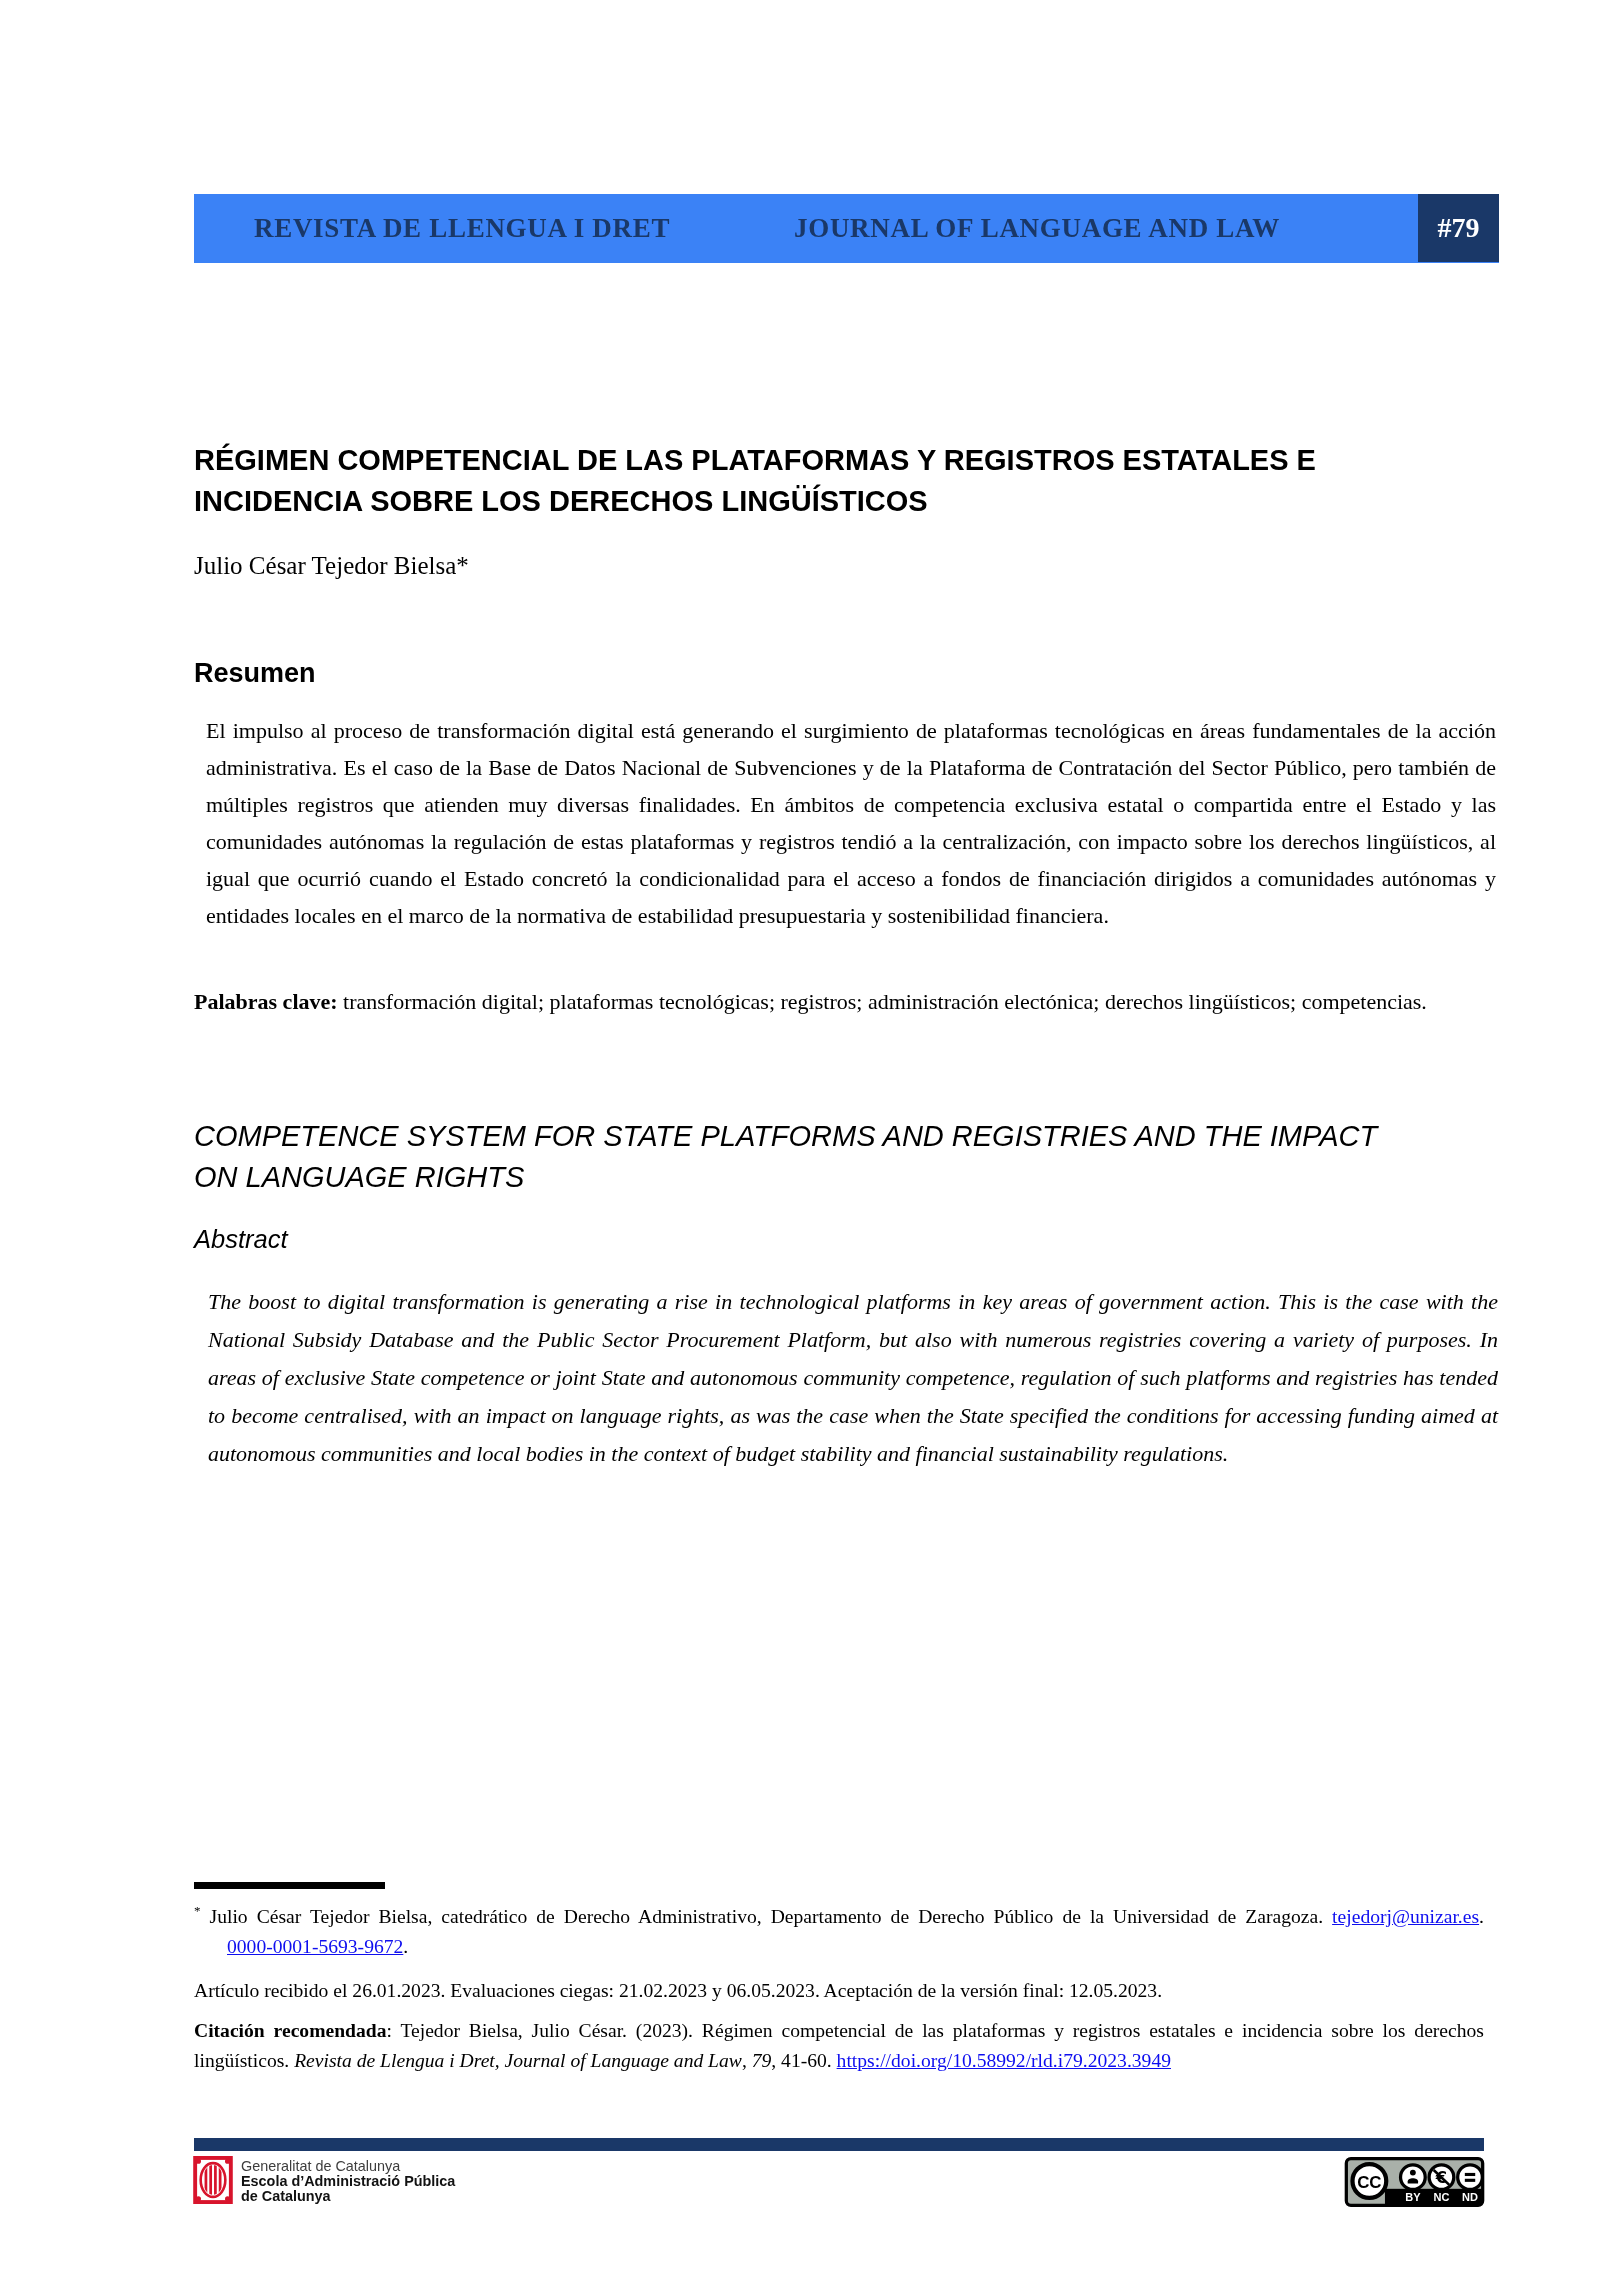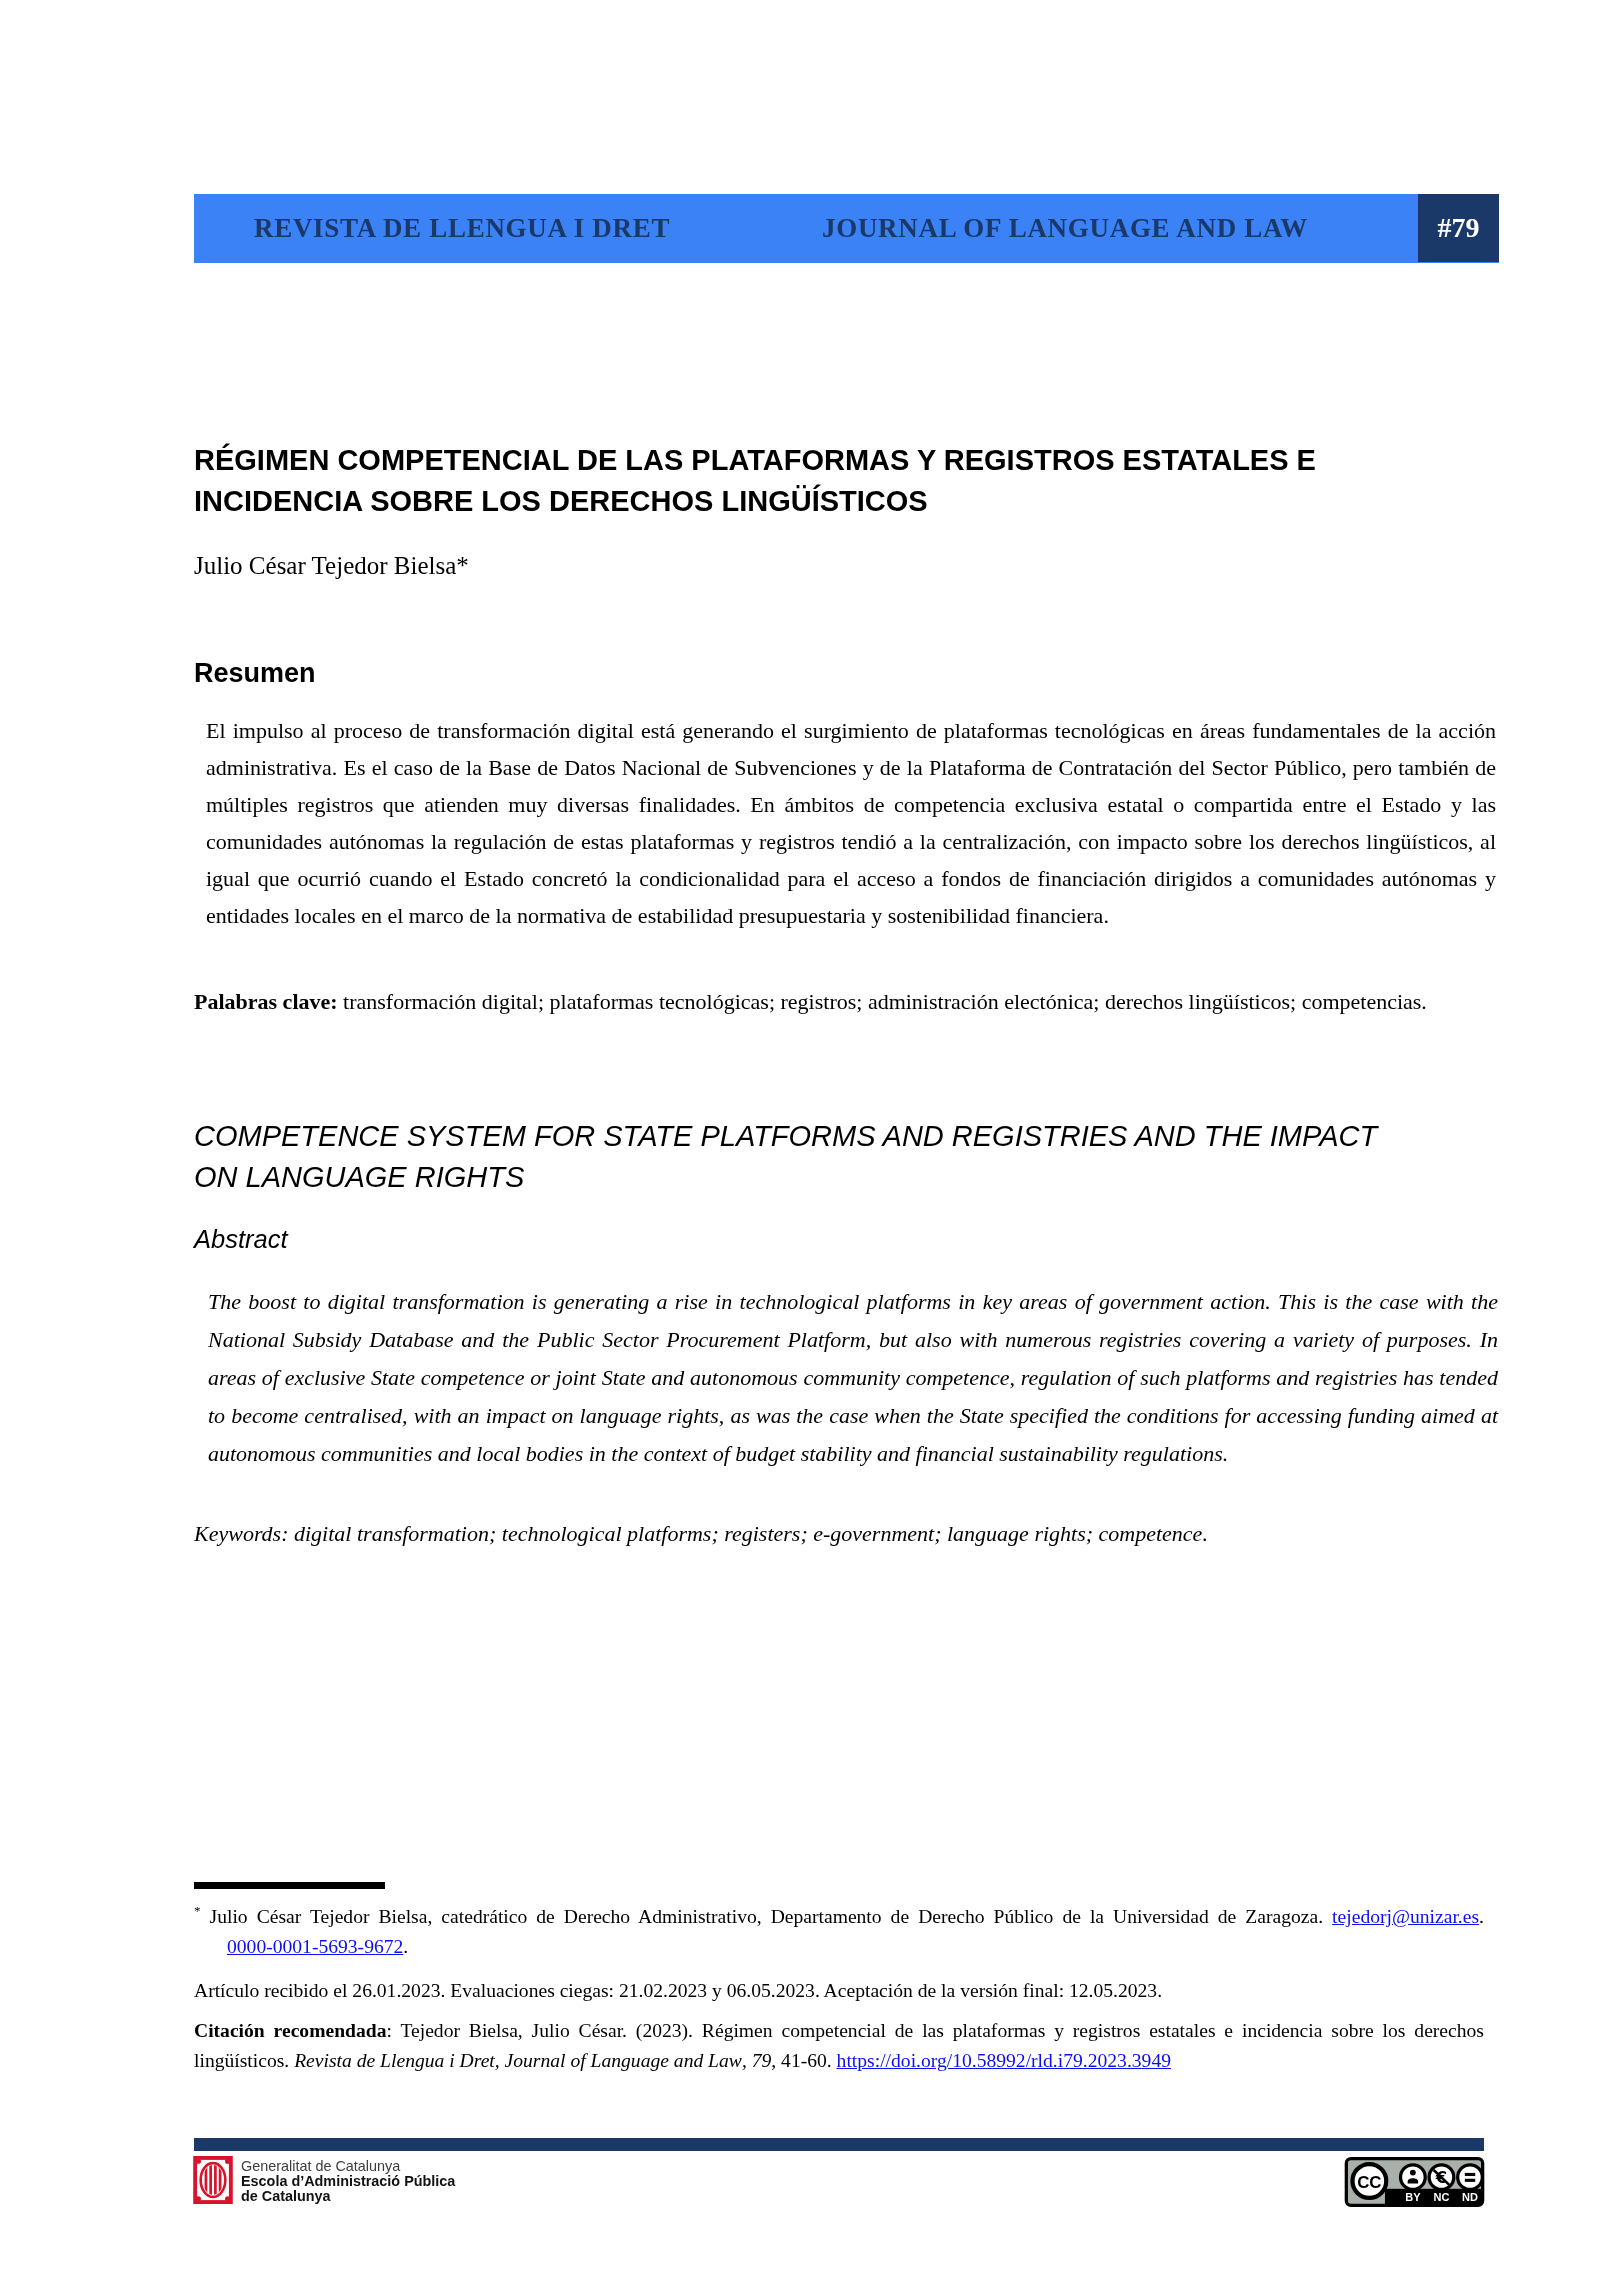--- a/index.html
+++ b/index.html
@@ -10,21 +10,21 @@
   }
 
   
   .header-bar { position:absolute; left:194px; top:194px; width:1290px; height:69px; background:#3b82f6;padding-left:15px; }
   .journal-ca, .journal-en {
     position:absolute; top:0; height:69px; display:flex; align-items:center;
     font-family:"Liberation Serif","DejaVu Serif",serif; font-weight:bold;
     font-size:27px; letter-spacing:0.7px; color:#1A3868; white-space:nowrap;
   }
   .journal-ca { left:60px; }
-  .journal-en { left:600px;margin-left:28px; }
+  .journal-en { left:600px; }
   .issue-box {
     position:absolute; right:0; top:0; width:81px; height:68px; background:#1A3868;
     display:flex; align-items:center; justify-content:center;
     color:#fff; font-weight:bold; font-size:28px;
     font-family:"Liberation Serif","DejaVu Serif",serif;
   }
 
   
   .title-es {
     position:absolute; left:194px; top:440px; width:1303px;
@@ -114,21 +114,20 @@
   <div class="p-palabras">
     <span class="lbl">Palabras clave:</span><span> transformación digital; plataformas tecnológicas; registros; administración electónica; derechos lingüísticos; competencias.</span>
   </div>
 
   <div class="title-en">
     <div>COMPETENCE SYSTEM FOR STATE PLATFORMS AND REGISTRIES AND THE IMPACT</div>
     <div>ON LANGUAGE RIGHTS</div>
   </div>
   <div class="h-abstract">Abstract</div>
   <div class="p-abstract">The boost to digital transformation is generating a rise in technological platforms in key areas of government action. This is the case with the National Subsidy Database and the Public Sector Procurement Platform, but also with numerous registries covering a variety of purposes. In areas of exclusive State competence or joint State and autonomous community competence, regulation of such platforms and registries has tended to become centralised, with an impact on language rights, as was the case when the State specified the conditions for accessing funding aimed at autonomous communities and local bodies in the context of budget stability and financial sustainability regulations.</div>
-  <div class="p-keywords">Keywords: digital transformation; technological platforms; registers; e-government; language rights; competence.</div>
 
   <div class="fn-rule"></div>
 
   <div class="fn fn1">
     <sup class="fnmark">*</sup><span> Julio César Tejedor Bielsa, catedrático de Derecho Administrativo, Departamento de Derecho Público de la Universidad de Zaragoza. </span><a class="link" href="#">tejedorj@unizar.es</a><span>. </span><a class="link orcid-gap" href="#">0000-0001-5693-9672</a><span>.</span>
   </div>
 
   <div class="fn fn2">Artículo recibido el 26.01.2023. Evaluaciones ciegas: 21.02.2023 y 06.05.2023. Aceptación de la versión final: 12.05.2023.</div>
 
   <div class="fn fn3">

